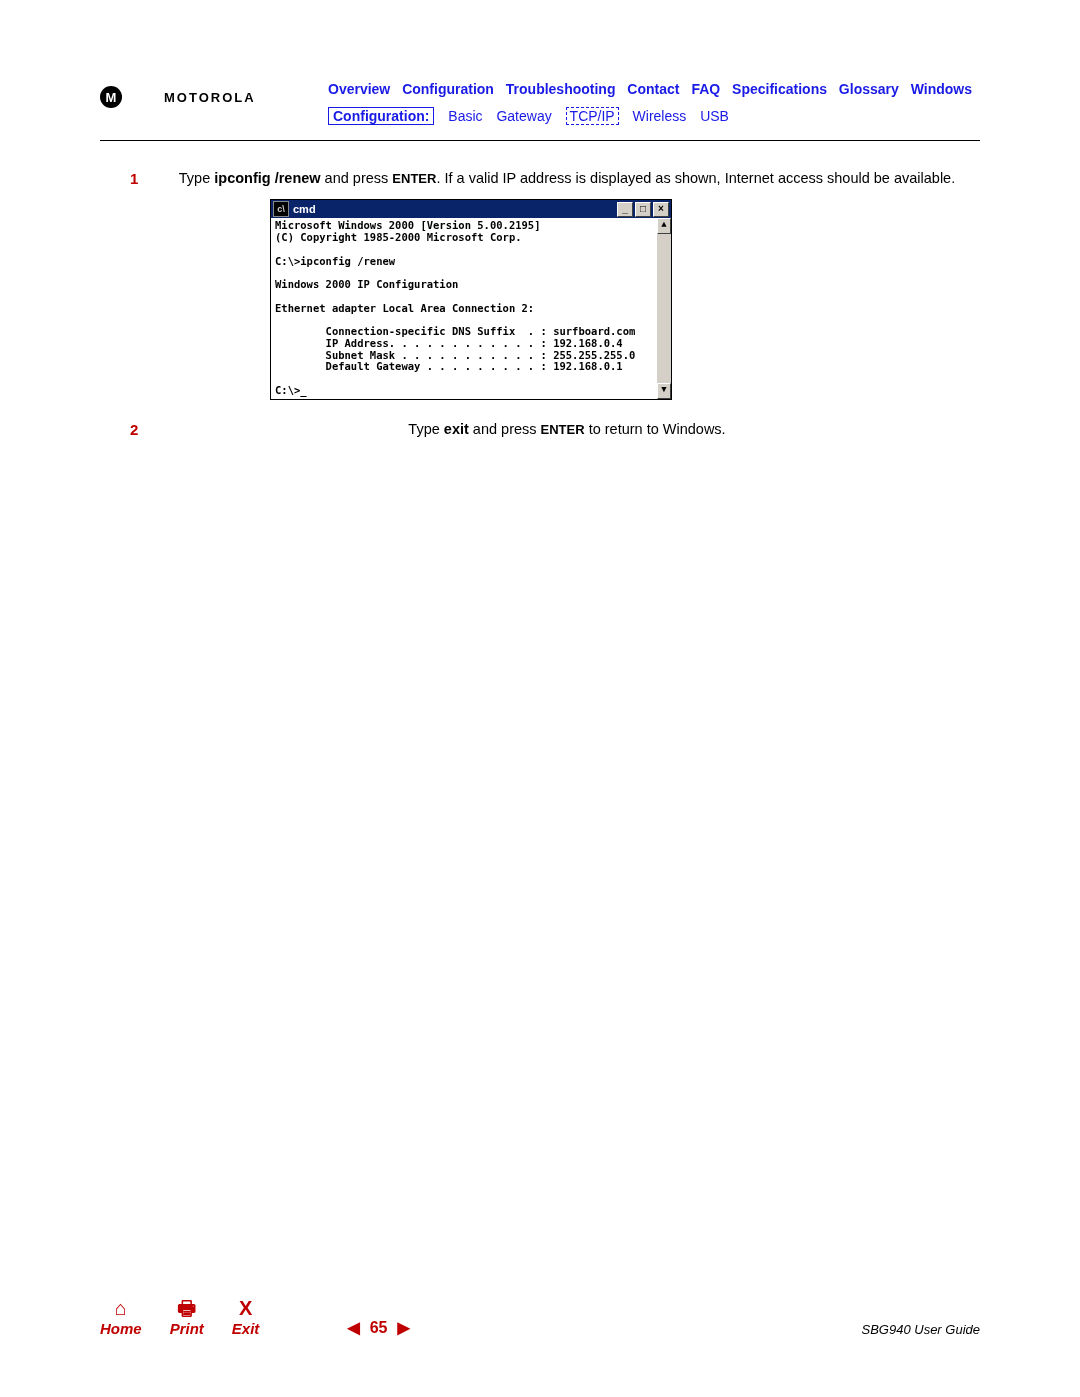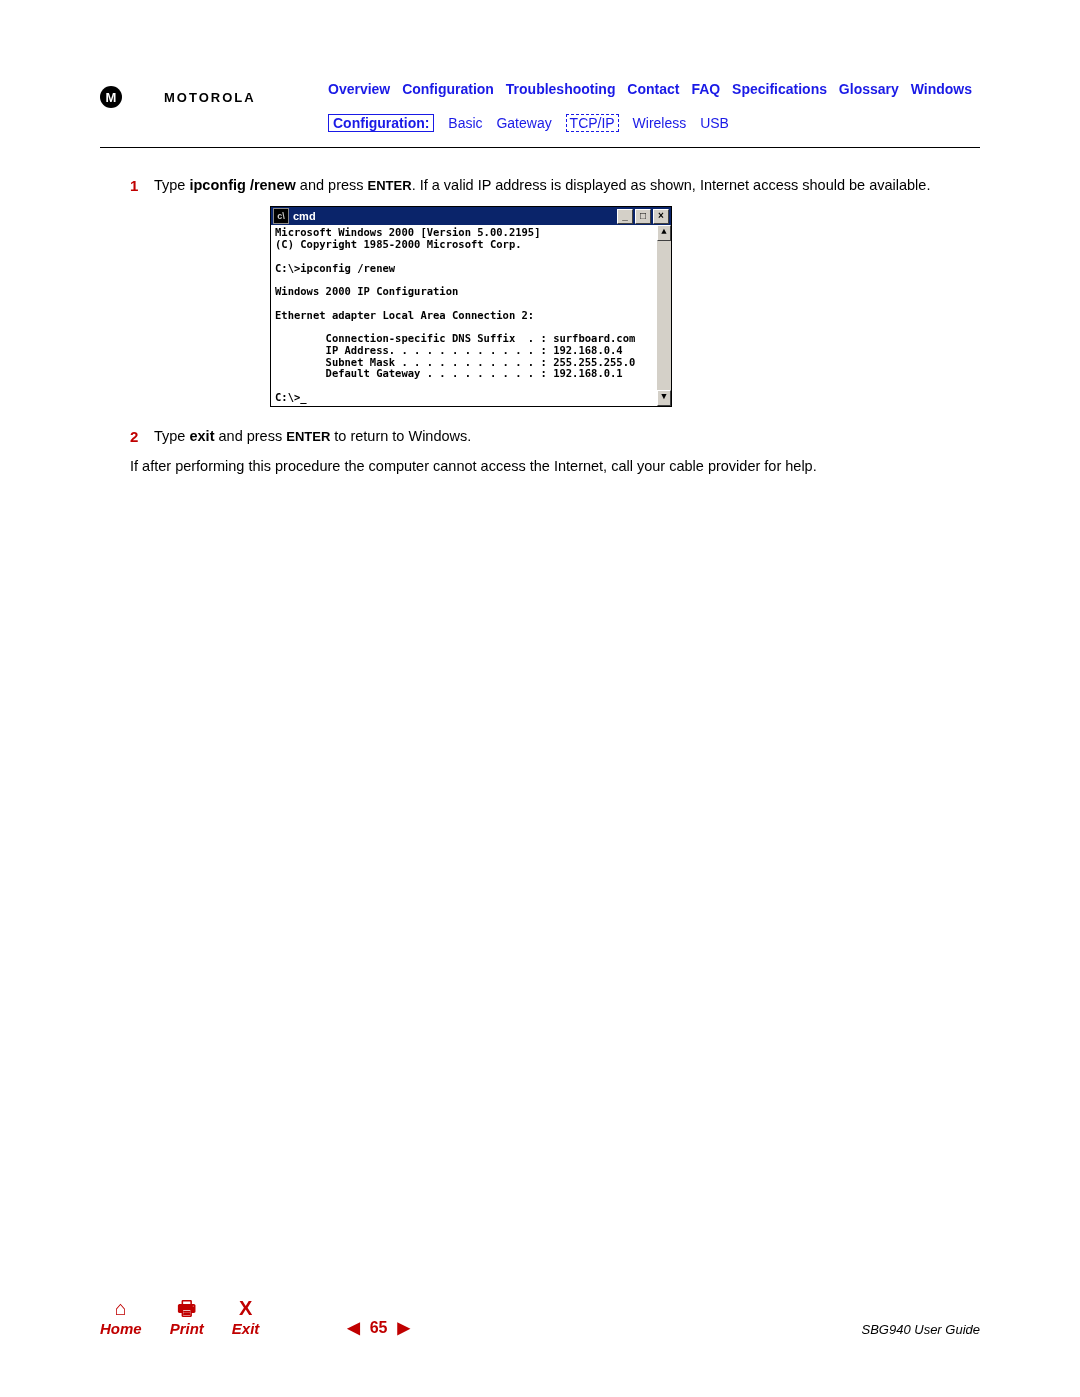--- a/index.html
+++ b/index.html
@@ -4,30 +4,30 @@
 <style>
   html,body{margin:0;padding:0;background:#fff;font-family:Arial,Helvetica,sans-serif;color:#000;}
   .page{width:1080px;height:1397px;position:relative;box-sizing:border-box;padding:80px 100px 0 100px;}
   .header{display:flex;align-items:flex-start;}
   .logo-block{display:flex;align-items:center;gap:6px;padding-top:6px;}
   .logo-circle{width:22px;height:22px;border-radius:50%;background:#000;position:relative;display:flex;align-items:center;justify-content:center;}
   .logo-inner{color:#fff;font-size:13px;font-weight:bold;font-family:Arial;line-height:1;}
   .logo-text{font-family:Arial Black,Arial,sans-serif;font-weight:900;font-size:13px;letter-spacing:2px;text-transform:uppercase;padding-left:36px;}
   .nav-lines{margin-left:auto;text-align:left;font-size:14px;line-height:1.4;}
   .nav-top a{color:#1a1ae6;text-decoration:none;font-weight:bold;margin-right:8px;}
-  .nav-bottom{margin-top:14px;font-size:14px;}
+  .nav-bottom{margin-top:7px;font-size:14px;}
   .nav-bottom .boxed{border:1px solid #1a1ae6;padding:0 4px;color:#1a1ae6;font-weight:bold;}
   .nav-bottom a{color:#1a1ae6;text-decoration:none;margin-left:10px;}
   .nav-bottom .dashed{border:1px dashed #1a1ae6;padding:0 3px;}
   hr.sep{border:none;border-top:1px solid #000;margin:14px 0 28px 0;}
   .body-text{font-size:14.5px;line-height:1.35;}
   .intro{margin:0 0 14px 30px;}
   .step{display:flex;margin:0 0 10px 30px;}
   .step-num{color:#c00000;font-weight:bold;width:24px;flex:none;font-size:15px;}
-  .step-body{flex:1;}
+  .step-body{flex:1;text-align:center;}
   b{font-weight:bold;}
   .sc{font-variant:small-caps;font-weight:bold;font-size:13px;}
   .cmd-window{width:400px;margin:8px 0 20px 170px;border:1px solid #000;background:#fff;font-family:"Courier New",monospace;}
   .cmd-title{height:18px;background:#0a246a;color:#fff;display:flex;align-items:center;font-family:Tahoma,Arial;font-size:11px;font-weight:bold;padding:0 2px;}
   .cmd-title .t-icon{width:14px;height:14px;background:#000;border:1px solid #888;margin-right:4px;font-size:9px;color:#ccc;display:flex;align-items:center;justify-content:center;}
   .cmd-title .spacer{flex:1;}
   .cmd-title .wbtn{width:14px;height:13px;background:#d4d0c8;border:1px solid #fff;border-right-color:#404040;border-bottom-color:#404040;margin-left:2px;color:#000;font-size:10px;line-height:12px;text-align:center;font-family:Arial;font-weight:bold;}
   .cmd-body{position:relative;padding:2px 14px 2px 4px;min-height:150px;font-size:10.5px;line-height:1.12;font-weight:bold;}
   .cmd-body pre{margin:0;white-space:pre;}
   .cmd-scroll{position:absolute;right:0;top:0;bottom:0;width:14px;background:#d4d0c8;display:flex;flex-direction:column;}
@@ -119,21 +119,20 @@
       </div>
     </div>
 
     <div class="step">
       <div class="step-num">2</div>
       <div class="step-body">
         <span>Type </span><b>exit</b><span> and press </span><span class="sc">ENTER</span><span> to return to Windows.</span>
       </div>
     </div>
 
-    <p class="para">If after performing this procedure the computer cannot access the Internet, call your cable provider for help.</p>
   </div>
 
   <div class="footer">
     <div class="fbtn">
       <span class="ficon">⌂</span>
       <span class="flabel">Home</span>
     </div>
     <div class="fbtn">
       <span class="ficon">🖶</span>
       <span class="flabel">Print</span>

